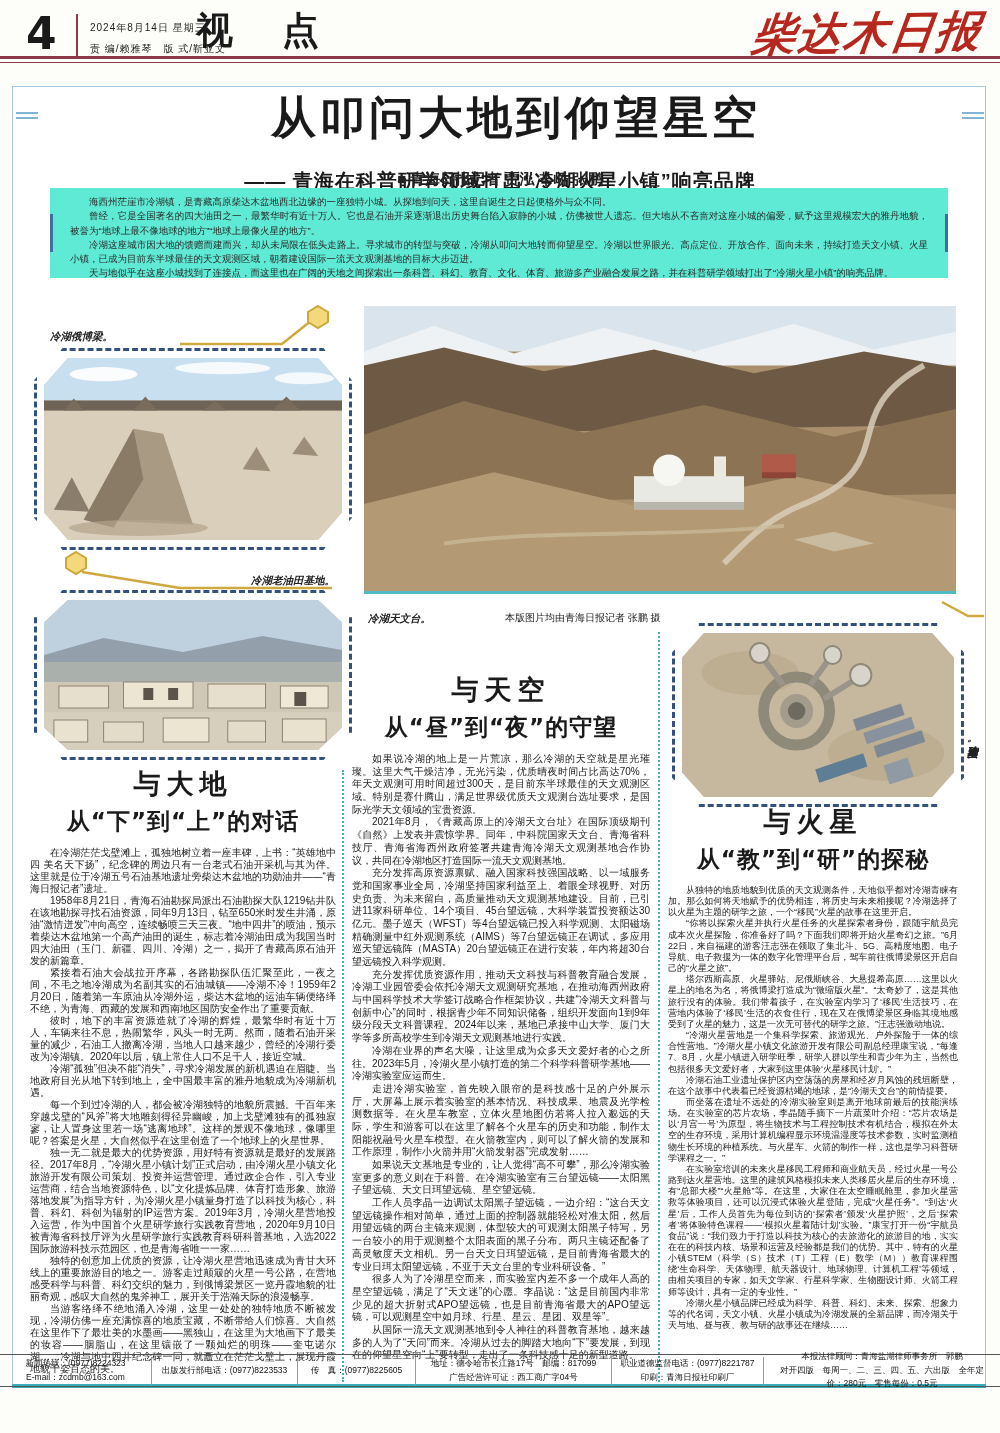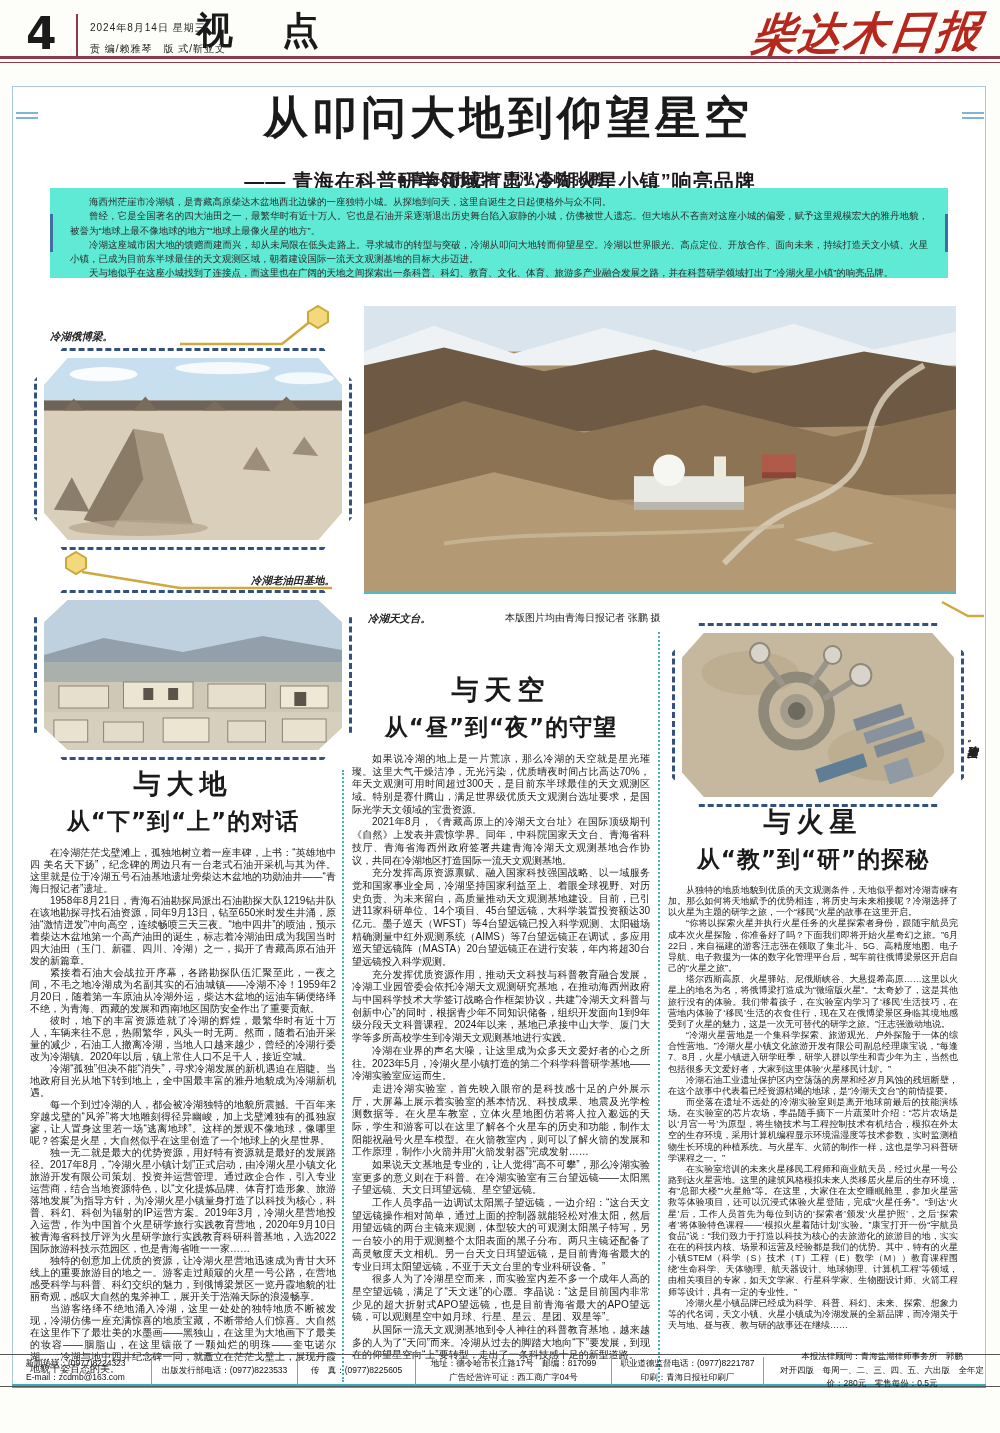--- a/index.html
+++ b/index.html
@@ -17,21 +17,21 @@
   .rule-thin  { top:62px; height:1px; }
 
   
   .content-frame { position:absolute; left:12px; top:86px; width:974px; height:1300px; border:1px solid #aac9de; background:#fff; }
   .teal-line { position:absolute; left:12px; top:1384px; width:974px; height:4px; background:#3aacba; }
   .head-dash { position:absolute; width:22px; height:2px; background:#7fb5d4; }
   .head-dash.l1{ left:16px; top:112px; } .head-dash.l2{ left:16px; top:117px; }
   .head-dash.r1{ right:16px; top:112px; } .head-dash.r2{ right:16px; top:117px; }
 
   
-  .headline { position:absolute; left:68px; top:88px; width:880px; text-align:center; font-size:45px; font-weight:900; letter-spacing:4px; font-family:"DejaVu Sans", sans-serif; }
+  .headline { position:absolute; left:76px; top:88px; width:880px; text-align:center; font-size:45px; font-weight:900; letter-spacing:4px; font-family:"DejaVu Sans", sans-serif; }
   .subhead  { position:absolute; left:60px; top:140px; width:880px; text-align:center; font-size:20px; font-weight:bold; letter-spacing:1px;margin-top:28px; }
   .byline   { position:absolute; left:60px; top:170px; width:880px; text-align:center; font-size:15px; font-weight:bold; color:#222; }
 
   
   .intro { position:absolute; left:50px; top:188px; width:898px; height:90px; background:#5eead4; padding:7px 20px; font-size:9.5px; line-height:1.5; color:#2b2b2b; overflow:hidden; }
   .intro::before { content:""; position:absolute; left:0; top:26px; width:3px; height:38px; background:#3f6ea5; }
   .intro::after  { content:""; position:absolute; right:0; top:26px; width:3px; height:38px; background:#3f6ea5; }
   .intro p { text-indent:2em; text-align:justify; }
 
   

